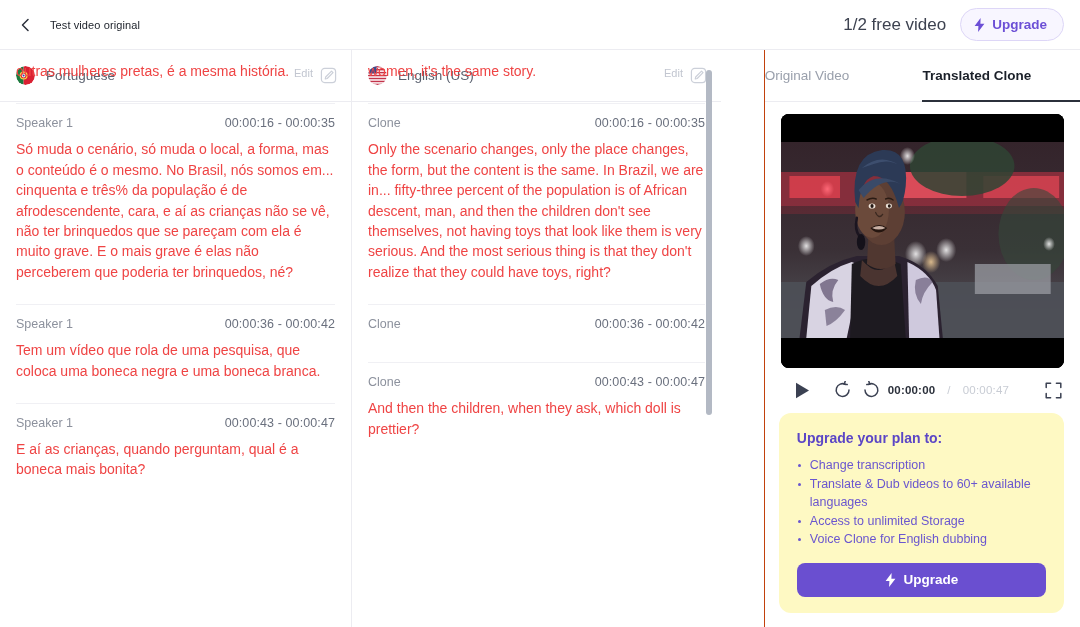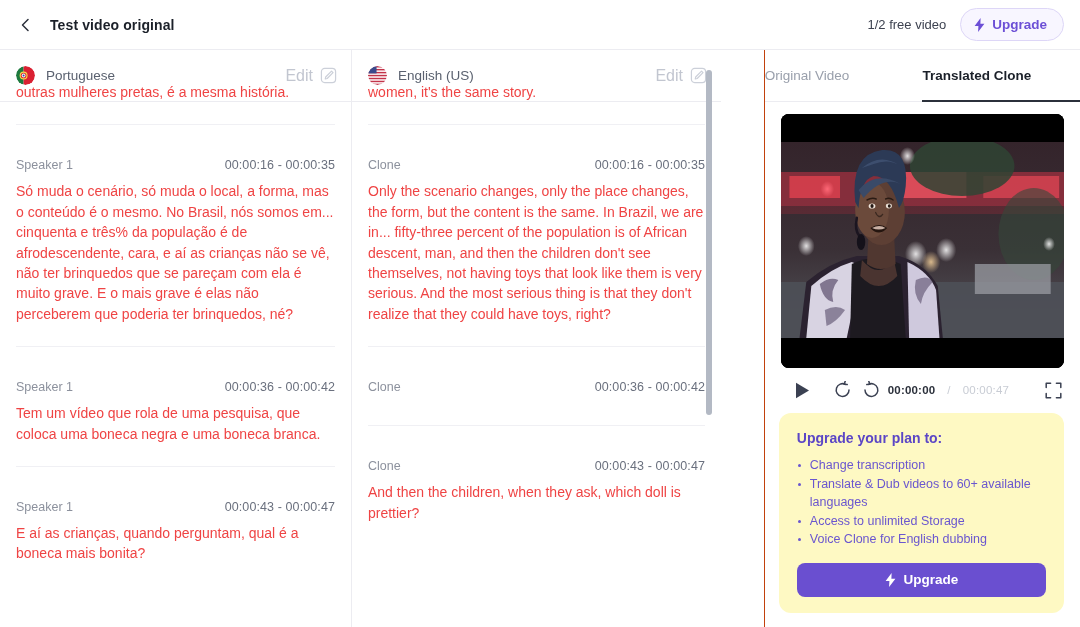--- a/index.html
+++ b/index.html
@@ -20,34 +20,34 @@
     border-bottom: 1px solid #ececf1;
     background: #fff;
   }
   .back-btn {
     width: 28px; height: 28px;
     display: flex; align-items: center; justify-content: center;
     cursor: pointer; color: #2b303b;
     border-radius: 6px;
   }
   .page-title {
-    font-size: 14px;
-    font-weight: 700;
+    font-size: 11px;
+    font-weight: 400;
     letter-spacing: .1px;
     margin-left: 10px;
     color: #1b2029;
   }
   .topbar-right {
     margin-left: auto;
     display: flex;
     align-items: center;
     gap: 14px;
   }
   .free-count {
-    font-size: 13px;
+    font-size: 17px;
     color: #3d4250;
   }
   .upgrade-pill {
     display: flex; align-items: center; gap: 7px;
     border: 1px solid #ddd6f7;
     background: #f8f6ff;
     color: #6c4fd6;
     font-size: 13.5px;
     font-weight: 600;
     border-radius: 18px;
@@ -93,21 +93,21 @@
   }
   .lang-name {
     font-size: 13.5px;
     color: #5a616f;
     margin-left: 11px;
   }
   .edit-btn {
     margin-left: auto;
     display: flex; align-items: flex-start; gap: 7px;
     color: #c2c6d0;
-    font-size: 16px;
+    font-size: 11px;
     cursor: pointer;
   }
   .edit-ico { width: 17px; height: 17px; display:block; }
 
   .col-scroll {
     height: 525px;
     overflow: hidden;
     padding: 0 16px;
     position: relative;
   }
@@ -115,21 +115,20 @@
     
     margin-top: -62px;
   }
   .seg { padding: 12px 0 22px 0; border-bottom: 1px solid #f0f0f4; }
   .seg:last-child { border-bottom: none; }
   .seg-meta {
     display: flex;
     justify-content: space-between;
     align-items: baseline;
     margin-bottom: 9px;
-    margin-top: 21px;
   }
   .speaker { font-size: 12.5px; color: #8c919d; }
   .times { font-size: 12.5px; color: #6a707e; letter-spacing: .1px; }
   .seg-text {
     font-size: 14px;
     line-height: 20.4px;
     color: #ef4444;
   }
 
   .col-scrollbar {

